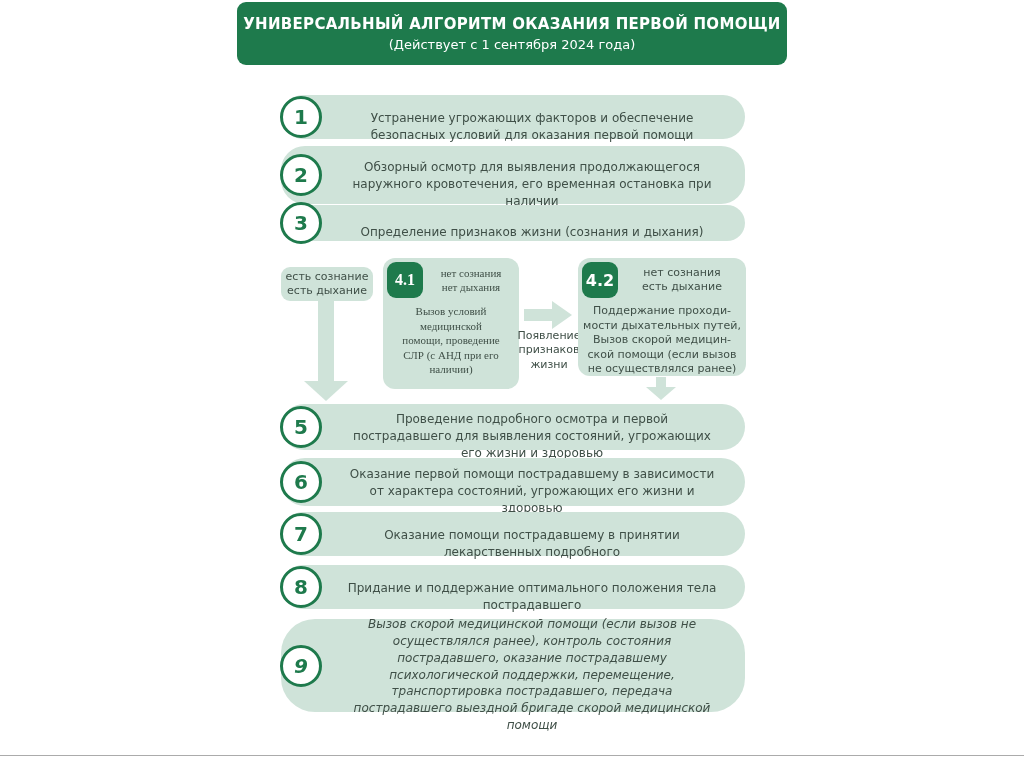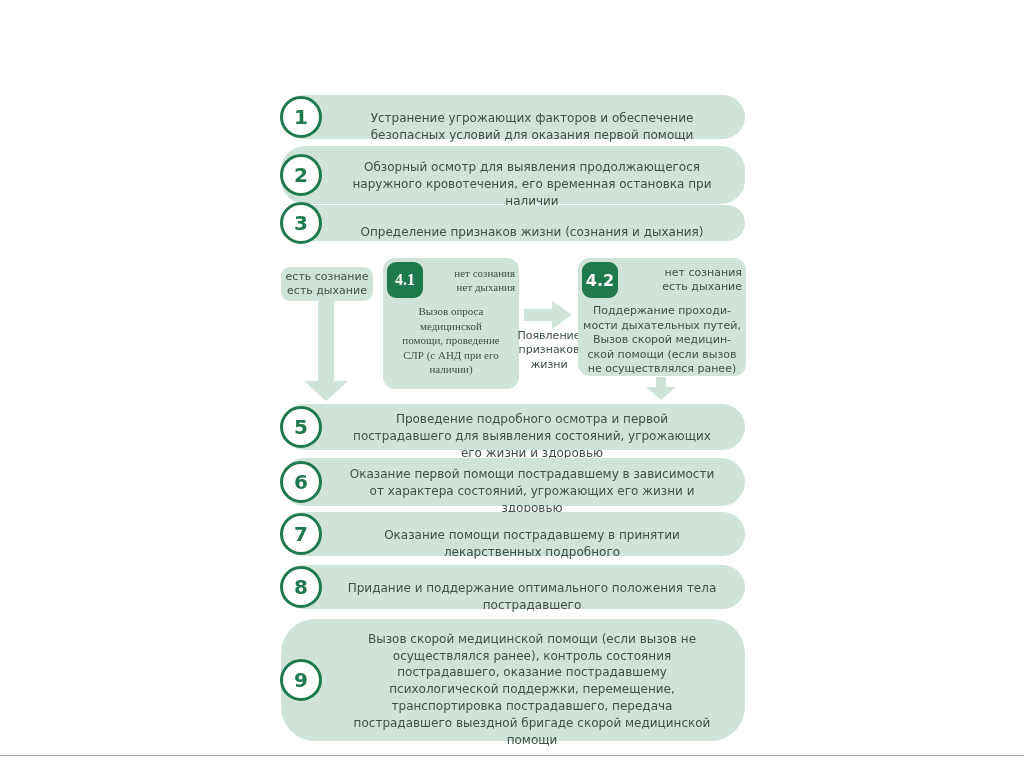--- a/index.html
+++ b/index.html
@@ -23,21 +23,21 @@
         display:flex;align-items:center;justify-content:center;color:#1E7A4C;font-weight:bold;font-size:20px;}
 
   
   .side-label{position:absolute;left:281px;top:259px;width:92px;height:34px;background:#CFE3D9;border-radius:9px;
         display:flex;flex-direction:column;align-items:center;justify-content:center;color:#3F4F47;font-size:11px;line-height:1.25;margin-top:8px;}
   .branch-box{position:absolute;background:#CFE3D9;border-radius:12px;}
   .box41{left:383px;top:258px;width:136px;height:131px;font-family:Liberation Serif, serif;}
   .box42{left:578px;top:258px;width:168px;height:118px;}
   .badge{position:absolute;left:4px;top:4px;width:36px;height:36px;background:#1E7A4C;border-radius:9px;
         display:flex;align-items:center;justify-content:center;color:#ffffff;font-weight:bold;font-size:16px;}
-  .head{position:absolute;left:44px;top:8px;right:4px;text-align:right;color:#3F4F47;font-size:11px;line-height:1.3;}
+  .head{position:absolute;left:44px;top:8px;right:4px;text-align:center;color:#3F4F47;font-size:11px;line-height:1.3;}
   .body-lines{position:absolute;left:4px;right:4px;top:46px;text-align:center;color:#3F4F47;font-size:11px;line-height:1.32;}
   .bl{display:block;}
 
   .appear-label{position:absolute;left:515px;top:329px;width:68px;text-align:center;color:#3F4F47;font-size:11px;line-height:1.3;}
 
   
   .arrow-down-long{position:absolute;left:304px;top:297px;width:44px;height:104px;}
   .arrow-down-long .shaft{position:absolute;left:14px;top:0;width:16px;height:84px;background:#CFE3D9;}
   .arrow-down-long .head{position:absolute;left:0;top:84px;width:0;height:0;
         border-left:22px solid transparent;border-right:22px solid transparent;border-top:20px solid #CFE3D9;}
@@ -50,20 +50,24 @@
   .arrow-down-small .head{position:absolute;left:0;top:10px;width:0;height:0;
         border-left:15px solid transparent;border-right:15px solid transparent;border-top:13px solid #CFE3D9;}
 
   .slide-edge{position:absolute;left:0;top:755px;width:1024px;height:1px;background:#ABABAB;}
 </style>
 </head>
 <body>
 
 <div id="page">
 
+  <div class="header">
+    <div class="title">УНИВЕРСАЛЬНЫЙ АЛГОРИТМ ОКАЗАНИЯ ПЕРВОЙ ПОМОЩИ</div>
+    <div class="subtitle">(Действует с 1 сентября 2024 года)</div>
+  </div>
 
   <div class="step" style="top:95px;height:44px;">
     <div class="pill">
       <div class="step-text">Устранение угрожающих факторов и обеспечение безопасных условий для оказания первой помощи</div>
     </div>
     <div class="num-circle">
       <span>1</span>
     </div>
   </div>
 
@@ -95,21 +99,21 @@
     <div class="head"></div>
   </div>
 
   <div class="branch-box box41">
     <div class="badge">4.1</div>
     <div class="head">
       <span class="bl">нет сознания</span>
       <span class="bl">нет дыхания</span>
     </div>
     <div class="body-lines">
-      <span class="bl">Вызов опроса</span>
+      <span class="bl">Вызов условий</span>
       <span class="bl">медицинской</span>
       <span class="bl">помощи, проведение</span>
       <span class="bl">СЛР (с АНД при его</span>
       <span class="bl">наличии)</span>
     </div>
   </div>
 
   <div class="arrow-right">
     <div class="shaft"></div>
     <div class="head"></div>
@@ -170,21 +174,21 @@
 
   <div class="step" style="top:565px;height:44px;">
     <div class="pill">
       <div class="step-text">Придание и поддержание оптимального положения тела пострадавшего</div>
     </div>
     <div class="num-circle">
       <span>8</span>
     </div>
   </div>
 
-  <div class="step" style="top:619px;height:122px;">
+  <div class="step" style="top:619px;height:93px;font-style:italic;">
     <div class="pill pill-tall">
       <div class="step-text">Вызов скорой медицинской помощи (если вызов не осуществлялся ранее), контроль состояния пострадавшего, оказание пострадавшему психологической поддержки, перемещение, транспортировка пострадавшего, передача пострадавшего выездной бригаде скорой медицинской помощи</div>
     </div>
     <div class="num-circle">
       <span>9</span>
     </div>
   </div>
 
   <div class="slide-edge"></div>
 </div>

